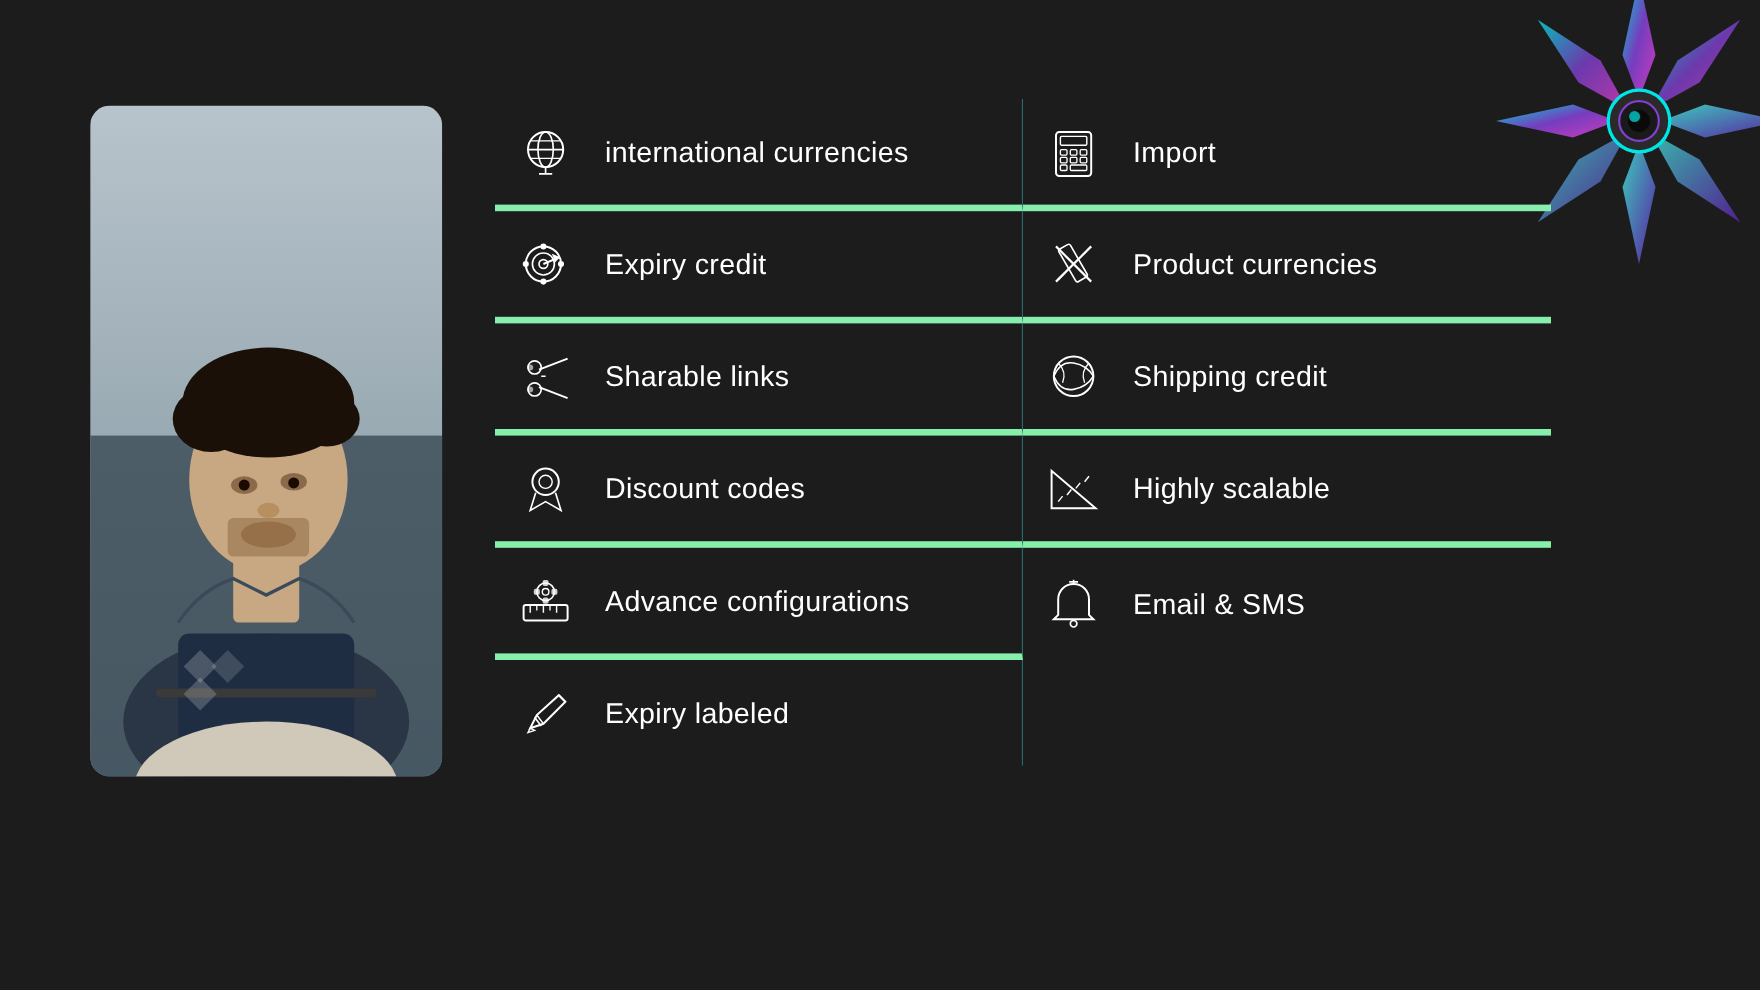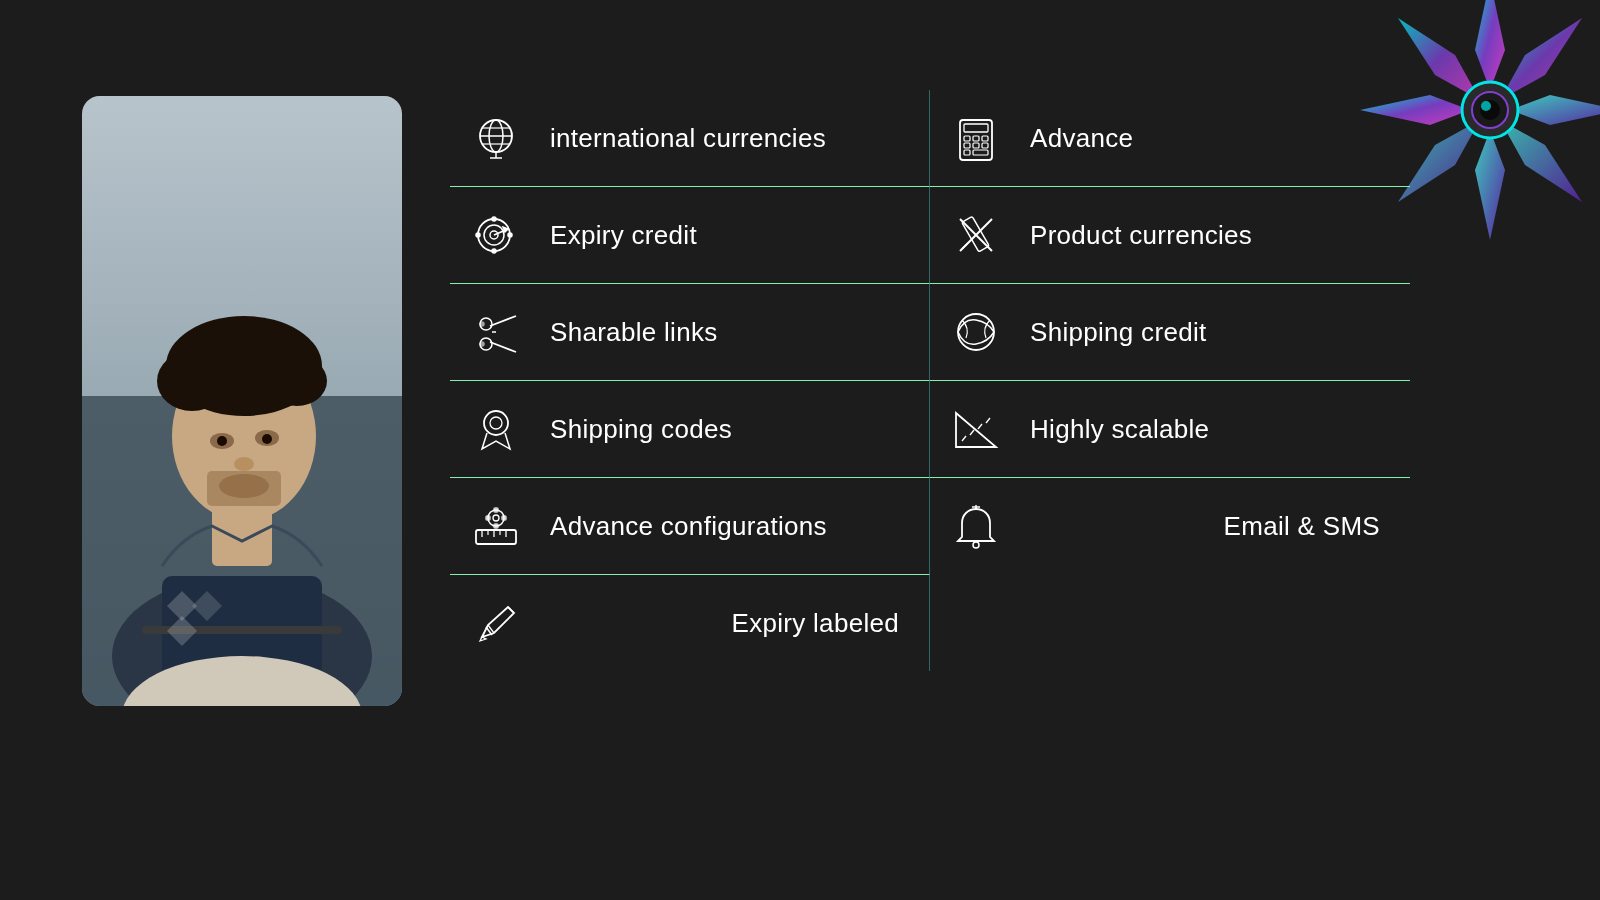--- a/index.html
+++ b/index.html
@@ -50,21 +50,21 @@
       width: 960px;
       display: grid;
       grid-template-columns: 1fr 1fr;
       gap: 0;
     }
 
     .feature-item {
       display: flex;
       align-items: center;
       padding: 22px 30px 22px 20px;
-      border-bottom: 1px solid #86efac;
+      border-bottom: 6px solid #86efac;
       gap: 28px;
     }
 
     .feature-item:nth-child(odd) {
       border-right: 1px solid #2a6a6a;
     }
 
     .feature-icon {
       width: 52px;
       height: 52px;
@@ -85,21 +85,20 @@
     .feature-label {
       font-size: 26px;
       font-weight: 400;
       color: #ffffff;
       letter-spacing: 0.3px;
     }
 
     
     .feature-item:nth-last-child(-n+2) {
       border-bottom: none;
-      justify-content: space-between;
     }
 
     
     .photo-canvas {
       width: 100%;
       height: 100%;
       position: relative;
       overflow: hidden;
     }
   </style>
@@ -230,21 +229,21 @@
         <rect x="12" y="22" width="6" height="5" rx="1" stroke="white" stroke-width="1.2" fill="none"></rect>
         <rect x="21" y="22" width="6" height="5" rx="1" stroke="white" stroke-width="1.2" fill="none"></rect>
         <rect x="30" y="22" width="6" height="5" rx="1" stroke="white" stroke-width="1.2" fill="none"></rect>
         <rect x="12" y="29" width="6" height="5" rx="1" stroke="white" stroke-width="1.2" fill="none"></rect>
         <rect x="21" y="29" width="6" height="5" rx="1" stroke="white" stroke-width="1.2" fill="none"></rect>
         <rect x="30" y="29" width="6" height="5" rx="1" stroke="white" stroke-width="1.2" fill="none"></rect>
         <rect x="12" y="36" width="6" height="5" rx="1" stroke="white" stroke-width="1.2" fill="none"></rect>
         <rect x="21" y="36" width="15" height="5" rx="1" stroke="white" stroke-width="1.2" fill="none"></rect>
       </svg>
     </div>
-    <span class="feature-label">Advance</span>
+    <span class="feature-label">Import</span>
   </div>
 
   <div class="feature-item">
     <div class="feature-icon">
       <svg viewBox="0 0 48 48" xmlns="http://www.w3.org/2000/svg">
 
         <circle cx="22" cy="24" r="16" stroke="white" stroke-width="1.8" fill="none"></circle>
         <circle cx="22" cy="24" r="10" stroke="white" stroke-width="1.5" fill="none"></circle>
         <circle cx="22" cy="24" r="4" stroke="white" stroke-width="1.5" fill="none"></circle>
 
@@ -310,21 +309,21 @@
     <div class="feature-icon">
       <svg viewBox="0 0 48 48" xmlns="http://www.w3.org/2000/svg">
 
         <circle cx="24" cy="18" r="12" stroke="white" stroke-width="1.8" fill="none"></circle>
 
         <path d="M15,28 L10,44 L24,36 L38,44 L33,28" stroke="white" stroke-width="1.5" fill="none"></path>
 
         <circle cx="24" cy="18" r="6" stroke="white" stroke-width="1.3" fill="none"></circle>
       </svg>
     </div>
-    <span class="feature-label">Shipping codes</span>
+    <span class="feature-label">Discount codes</span>
   </div>
 
 
   <div class="feature-item">
     <div class="feature-icon">
       <svg viewBox="0 0 48 48" xmlns="http://www.w3.org/2000/svg">
 
         <polygon points="4,42 44,42 4,8" stroke="white" stroke-width="1.8" fill="none"></polygon>
 
         <line x1="10" y1="36" x2="14" y2="31" stroke="white" stroke-width="1.3"></line>

